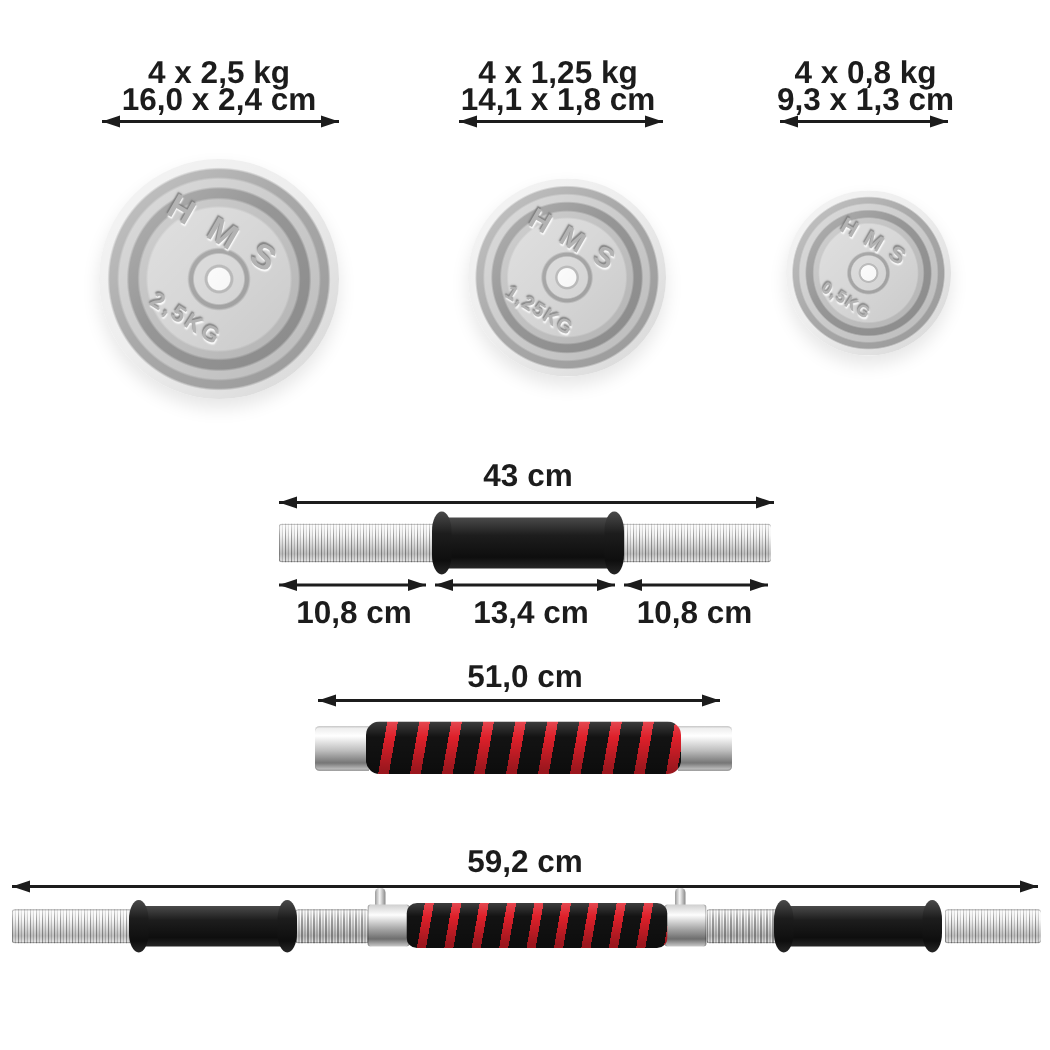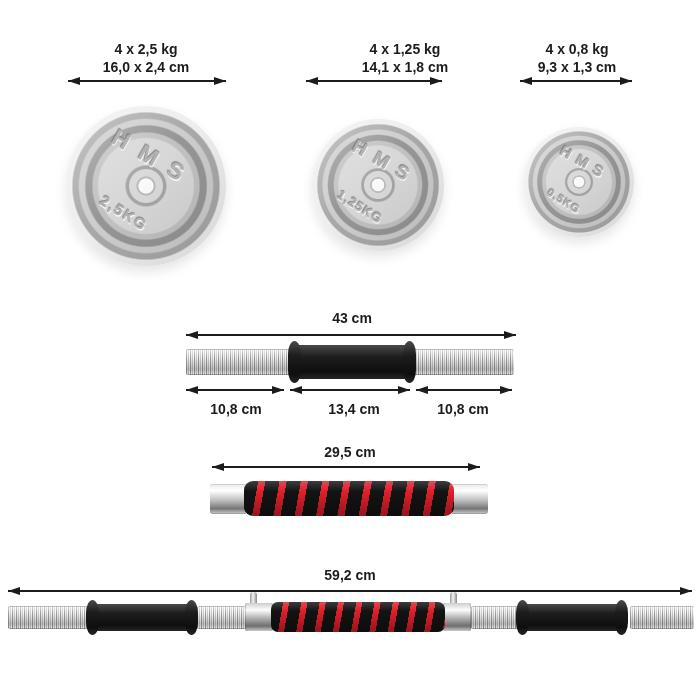--- a/index.html
+++ b/index.html
@@ -3,21 +3,21 @@
 <meta charset="utf-8">
 <style>
   html,body { margin:0; padding:0; background:#fff; }
   .canvas {
     position:relative; width:700px; height:700px; background:#ffffff;
     font-family:"Liberation Sans", sans-serif; overflow:hidden;
   }
   
   .lbl {
     position:absolute; transform:translateX(-50%);
-    text-align:center; font-weight:bold; font-size:14px;
+    text-align:center; font-weight:bold; font-size:21px;
     color:#1c1c1c; line-height:18px; white-space:nowrap;
   }
   
   .arr { position:absolute; height:2px; background:#1c1c1c; }
   .arr::before, .arr::after {
     content:""; position:absolute; top:-3px; width:0; height:0;
     border-top:4px solid transparent; border-bottom:4px solid transparent;
   }
   .arr::before { left:0;  border-right:12px solid #1c1c1c; }
   .arr::after  { right:0; border-left:12px solid #1c1c1c; }
@@ -104,21 +104,21 @@
     </div>
     <div class="arr" style="left:68px; top:80px; width:158px;"></div>
     <div class="plate" style="left:66px; top:106px; width:160px; height:160px;">
       <div class="plate-body"></div>
       <span class="emboss" style="left:55%; top:33%; font-size:23px; letter-spacing:14px; transform:translate(-50%,-50%) rotate(30deg);">HMS</span>
       <span class="emboss" style="left:36%; top:67%; font-size:15px; letter-spacing:2px; transform:translate(-50%,-50%) rotate(32deg);">2,5KG</span>
     </div>
   </div>
 
   <div>
-    <div class="lbl" style="left:372px; top:40px;margin-left:33px;">
+    <div class="lbl" style="left:372px; top:40px;">
       <div>4 x 1,25 kg</div>
       <div>14,1 x 1,8 cm</div>
     </div>
     <div class="arr" style="left:306px; top:80px; width:136px;"></div>
     <div class="plate" style="left:312px; top:119px; width:132px; height:132px;">
       <div class="plate-body"></div>
       <span class="emboss" style="left:55%; top:33%; font-size:19px; letter-spacing:10px; transform:translate(-50%,-50%) rotate(30deg);">HMS</span>
       <span class="emboss" style="left:36%; top:67%; font-size:13px; letter-spacing:1px; transform:translate(-50%,-50%) rotate(32deg);">1,25KG</span>
     </div>
   </div>
@@ -146,21 +146,21 @@
     <div class="arr" style="left:186px; top:389px; width:98px;"></div>
     <div class="arr" style="left:290px; top:389px; width:120px;"></div>
     <div class="arr" style="left:416px; top:389px; width:96px;"></div>
 
     <div class="lbl" style="left:236px; top:400px;">10,8 cm</div>
     <div class="lbl" style="left:354px; top:400px;">13,4 cm</div>
     <div class="lbl" style="left:463px; top:400px;">10,8 cm</div>
   </div>
 
   <div>
-    <div class="lbl" style="left:350px; top:443px;">29,5 cm</div>
+    <div class="lbl" style="left:350px; top:443px;">51,0 cm</div>
     <div class="arr" style="left:212px; top:466px; width:268px;"></div>
 
     <div class="cap left" style="left:210px; top:484px; width:36px; height:30px;"></div>
     <div class="cap right" style="left:452px; top:484px; width:36px; height:30px;"></div>
     <div class="foam" style="left:244px; top:481px; width:210px; height:35px;"></div>
   </div>
 
   <div>
     <div class="lbl" style="left:350px; top:566px;">59,2 cm</div>
     <div class="arr" style="left:8px; top:590px; width:684px;"></div>

